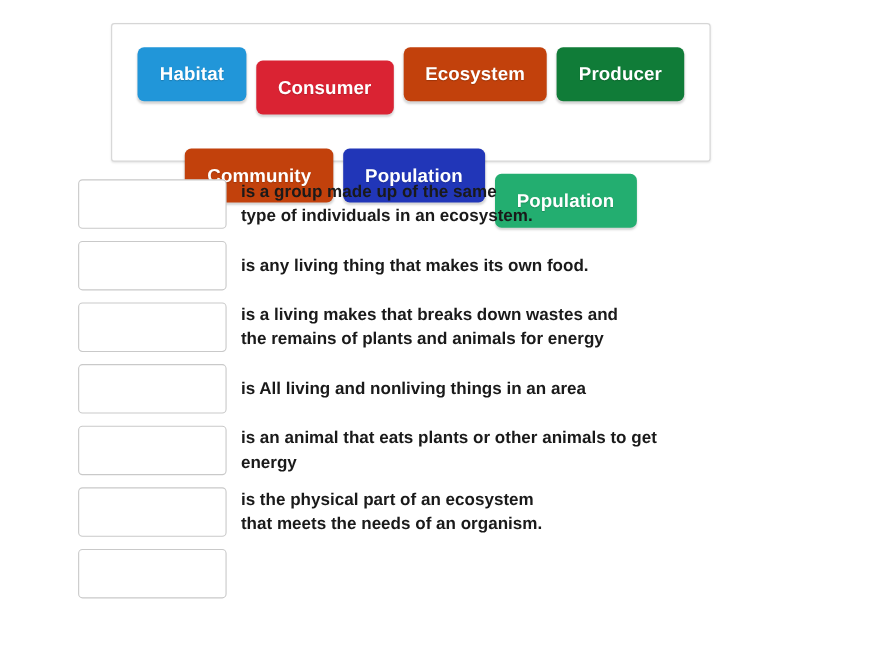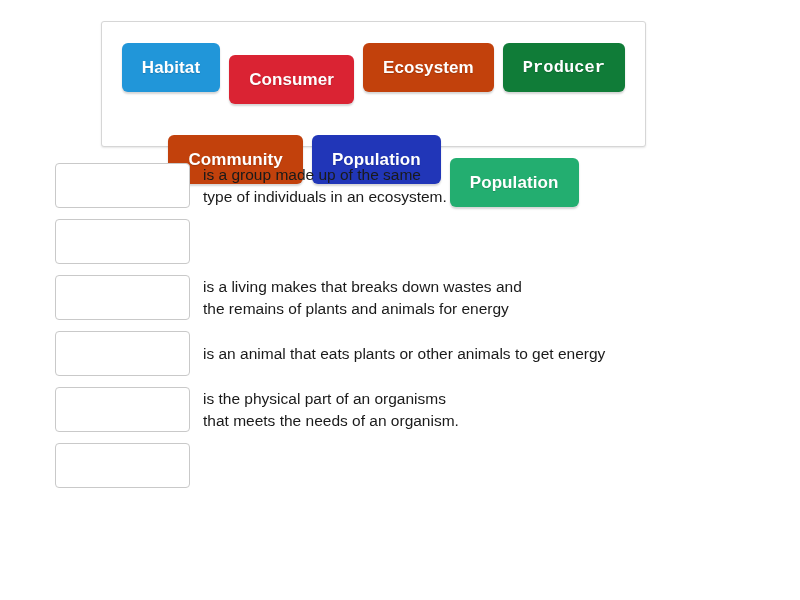--- a/index.html
+++ b/index.html
@@ -52,23 +52,24 @@
     white-space: nowrap;
     text-shadow: 0 1px 1px rgba(0,0,0,0.18);
     box-shadow: 0 2px 2px rgba(0,0,0,0.17);
     cursor: move;
     user-select: none;
   }
 
   
   #definition-list {
     position: absolute;
-    left: 0;
+    left: 16px;
     top: 163px;
     width: 636px;
+    font-weight: bold;
   }
   .definition-row {
     display: flex;
     align-items: center;
     padding: 0 0 0 55px;
     margin-bottom: 11px;
     min-height: 45px;
   }
   .drop-zone {
     flex: 0 0 auto;
@@ -89,56 +90,61 @@
   }
 </style>
 </head>
 <body>
 
 <div id="word-bank">
   <div class="tile-row row-1">
     <div class="tile" style="background-color: rgb(33, 150, 217);">Habitat</div>
     <div class="tile" style="background-color: rgb(218, 35, 51); margin-top: 24px;">Consumer</div>
     <div class="tile" style="background-color: #c2410c;">Ecosystem</div>
-    <div class="tile" style="background-color: rgb(16, 124, 56); font-family: Liberation Mono, monospace;">Producer</div>
+    <div class="tile" style="background-color: rgb(16, 124, 56);">Producer</div>
   </div>
   <div class="tile-row row-2">
     <div class="tile" style="background-color: #c2410c;">Community</div>
     <div class="tile" style="background-color: rgb(33, 54, 184);">Population</div>
     <div class="tile" style="background-color: rgb(35, 174, 112); margin-top: 46px;">Population</div>
   </div>
 </div>
 
 <div id="definition-list">
 
   <div class="definition-row">
     <div class="drop-zone"></div>
     <div class="definition-text">is a group made up of the same
  type of individuals  in an ecosystem.</div>
   </div>
 
   <div class="definition-row">
     <div class="drop-zone"></div>
+    <div class="definition-text">is any living thing that makes its own food.</div>
   </div>
 
   <div class="definition-row">
     <div class="drop-zone"></div>
     <div class="definition-text">is a living makes that breaks down wastes and
 the remains of plants and animals for energy</div>
   </div>
 
+  <div class="definition-row">
+    <div class="drop-zone"></div>
+    <div class="definition-text">is All living and nonliving things in an area</div>
+  </div>
 
   <div class="definition-row">
     <div class="drop-zone"></div>
     <div class="definition-text">is an animal that eats plants or other animals to get energy</div>
   </div>
 
   <div class="definition-row">
     <div class="drop-zone"></div>
-    <div class="definition-text">is the physical part of an organisms
+    <div class="definition-text">is the physical part of an ecosystem
 that meets the needs of an organism.</div>
   </div>
 
   <div class="definition-row">
     <div class="drop-zone"></div>
   </div>
 
 </div>
 
 </body></html>

